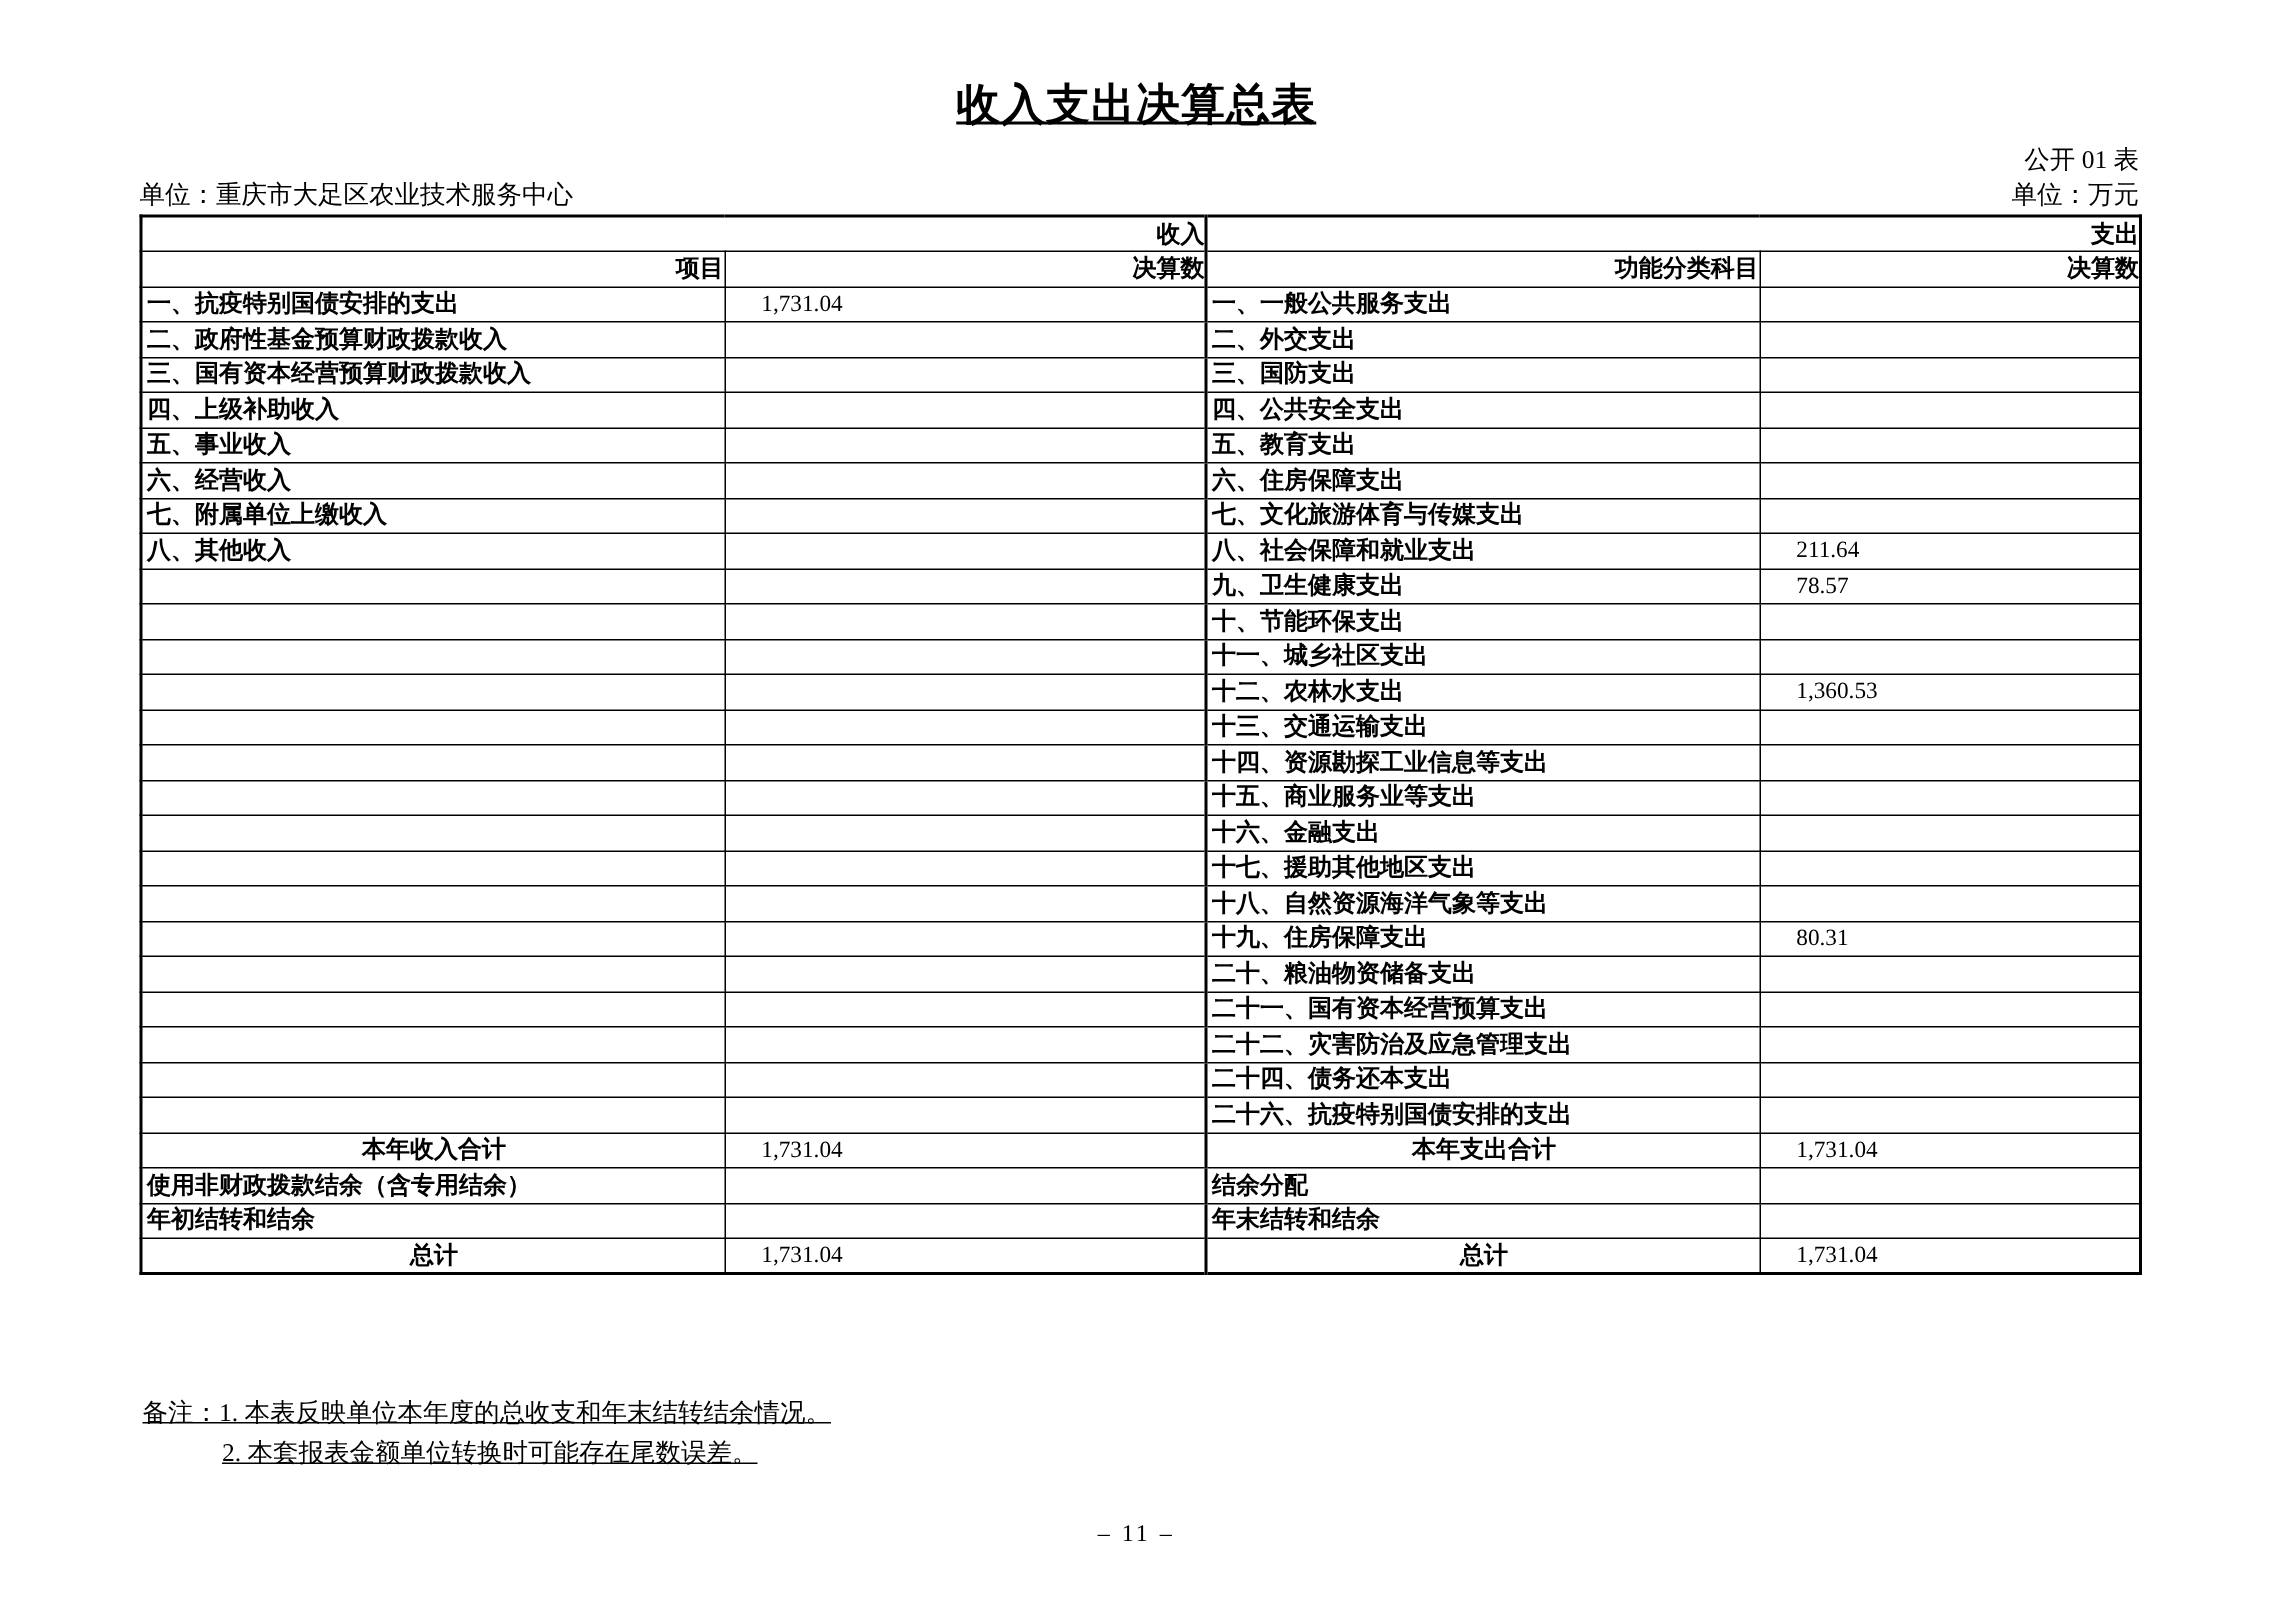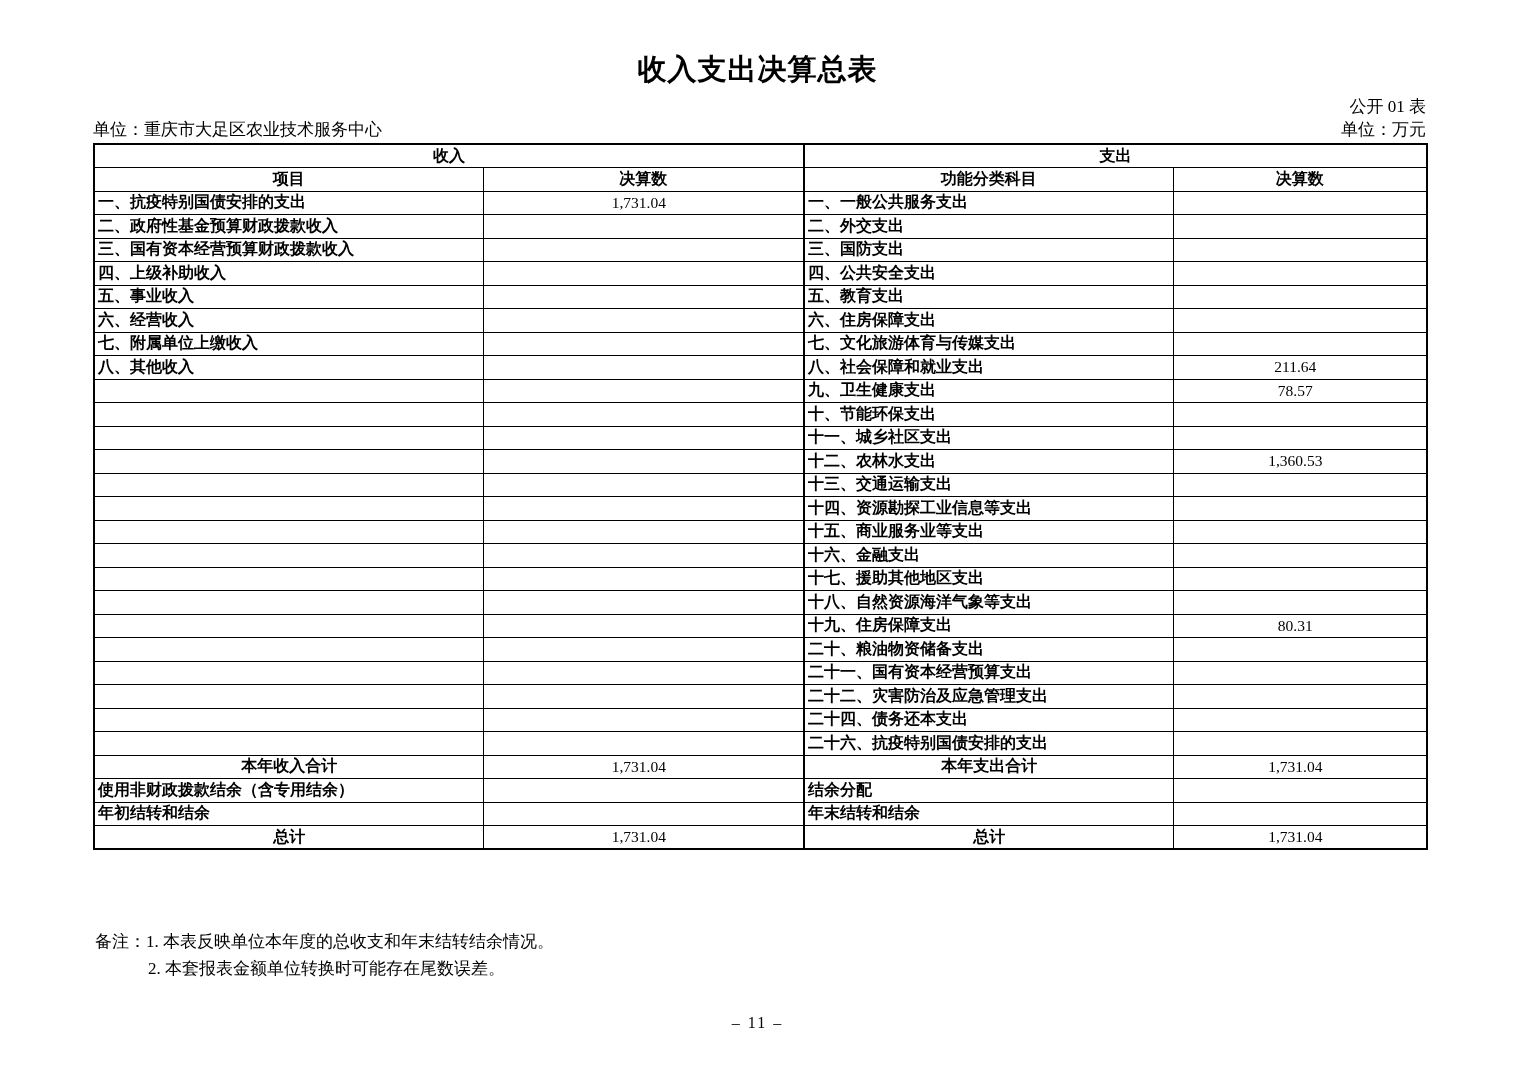--- a/index.html
+++ b/index.html
@@ -3,45 +3,45 @@
 <meta charset="utf-8">
 <style>
   * { margin:0; padding:0; box-sizing:border-box; }
   html,body { background:#ffffff; }
   body {
     width:1515px; height:1069px; position:relative;
     font-family:"Liberation Serif", serif; color:#000;
   }
   .page-title {
     position:absolute; top:50px; left:0; width:100%;
-    text-align:center; font-size:29px; font-weight:bold; letter-spacing:1px;
+    text-align:center; font-size:29px; font-weight:bold; letter-spacing:1px;text-decoration:underline;
   }
   .form-code {
     position:absolute; top:95px; right:89px; font-size:17px;
   }
   .meta-row {
     position:absolute; top:118px; left:93px; width:1333px;
     display:flex; justify-content:space-between; font-size:17px;
   }
   table.fa-table {
     position:absolute; top:143px; left:93px; width:1333px;
     border-collapse:collapse; table-layout:fixed;
     border:2px solid #000;
   }
   .fa-table th, .fa-table td {
     border:1px solid #000; height:23.5px; font-size:16px;
     overflow:hidden; white-space:nowrap; padding:0;
   }
-  .fa-table th { font-weight:bold; text-align:center; }
+  .fa-table th { font-weight:bold; text-align:right; }
   .fa-table td.item { text-align:left; font-weight:bold; padding-left:3px; padding-right:2px; }
-  .fa-table td.num  { text-align:center; font-weight:normal; padding-right:9px; font-size:15.5px; }
+  .fa-table td.num  { text-align:left; font-weight:normal; padding-right:9px; font-size:15.5px;padding-left:24px; }
   .fa-table .mid { border-left:2px solid #000; }
   .fa-table td.center { text-align:center; }
   .notes {
-    position:absolute; left:95px; top:928px; font-size:17px; line-height:27px;
+    position:absolute; left:95px; top:928px; font-size:17px; line-height:27px;text-decoration:underline;
   }
   .note-indent { margin-left:53px; }
   .page-num {
     position:absolute; top:1014px; left:0; width:100%;
     text-align:center; font-size:16px; letter-spacing:2px;
   }
 </style>
 </head>
 <body>
 

